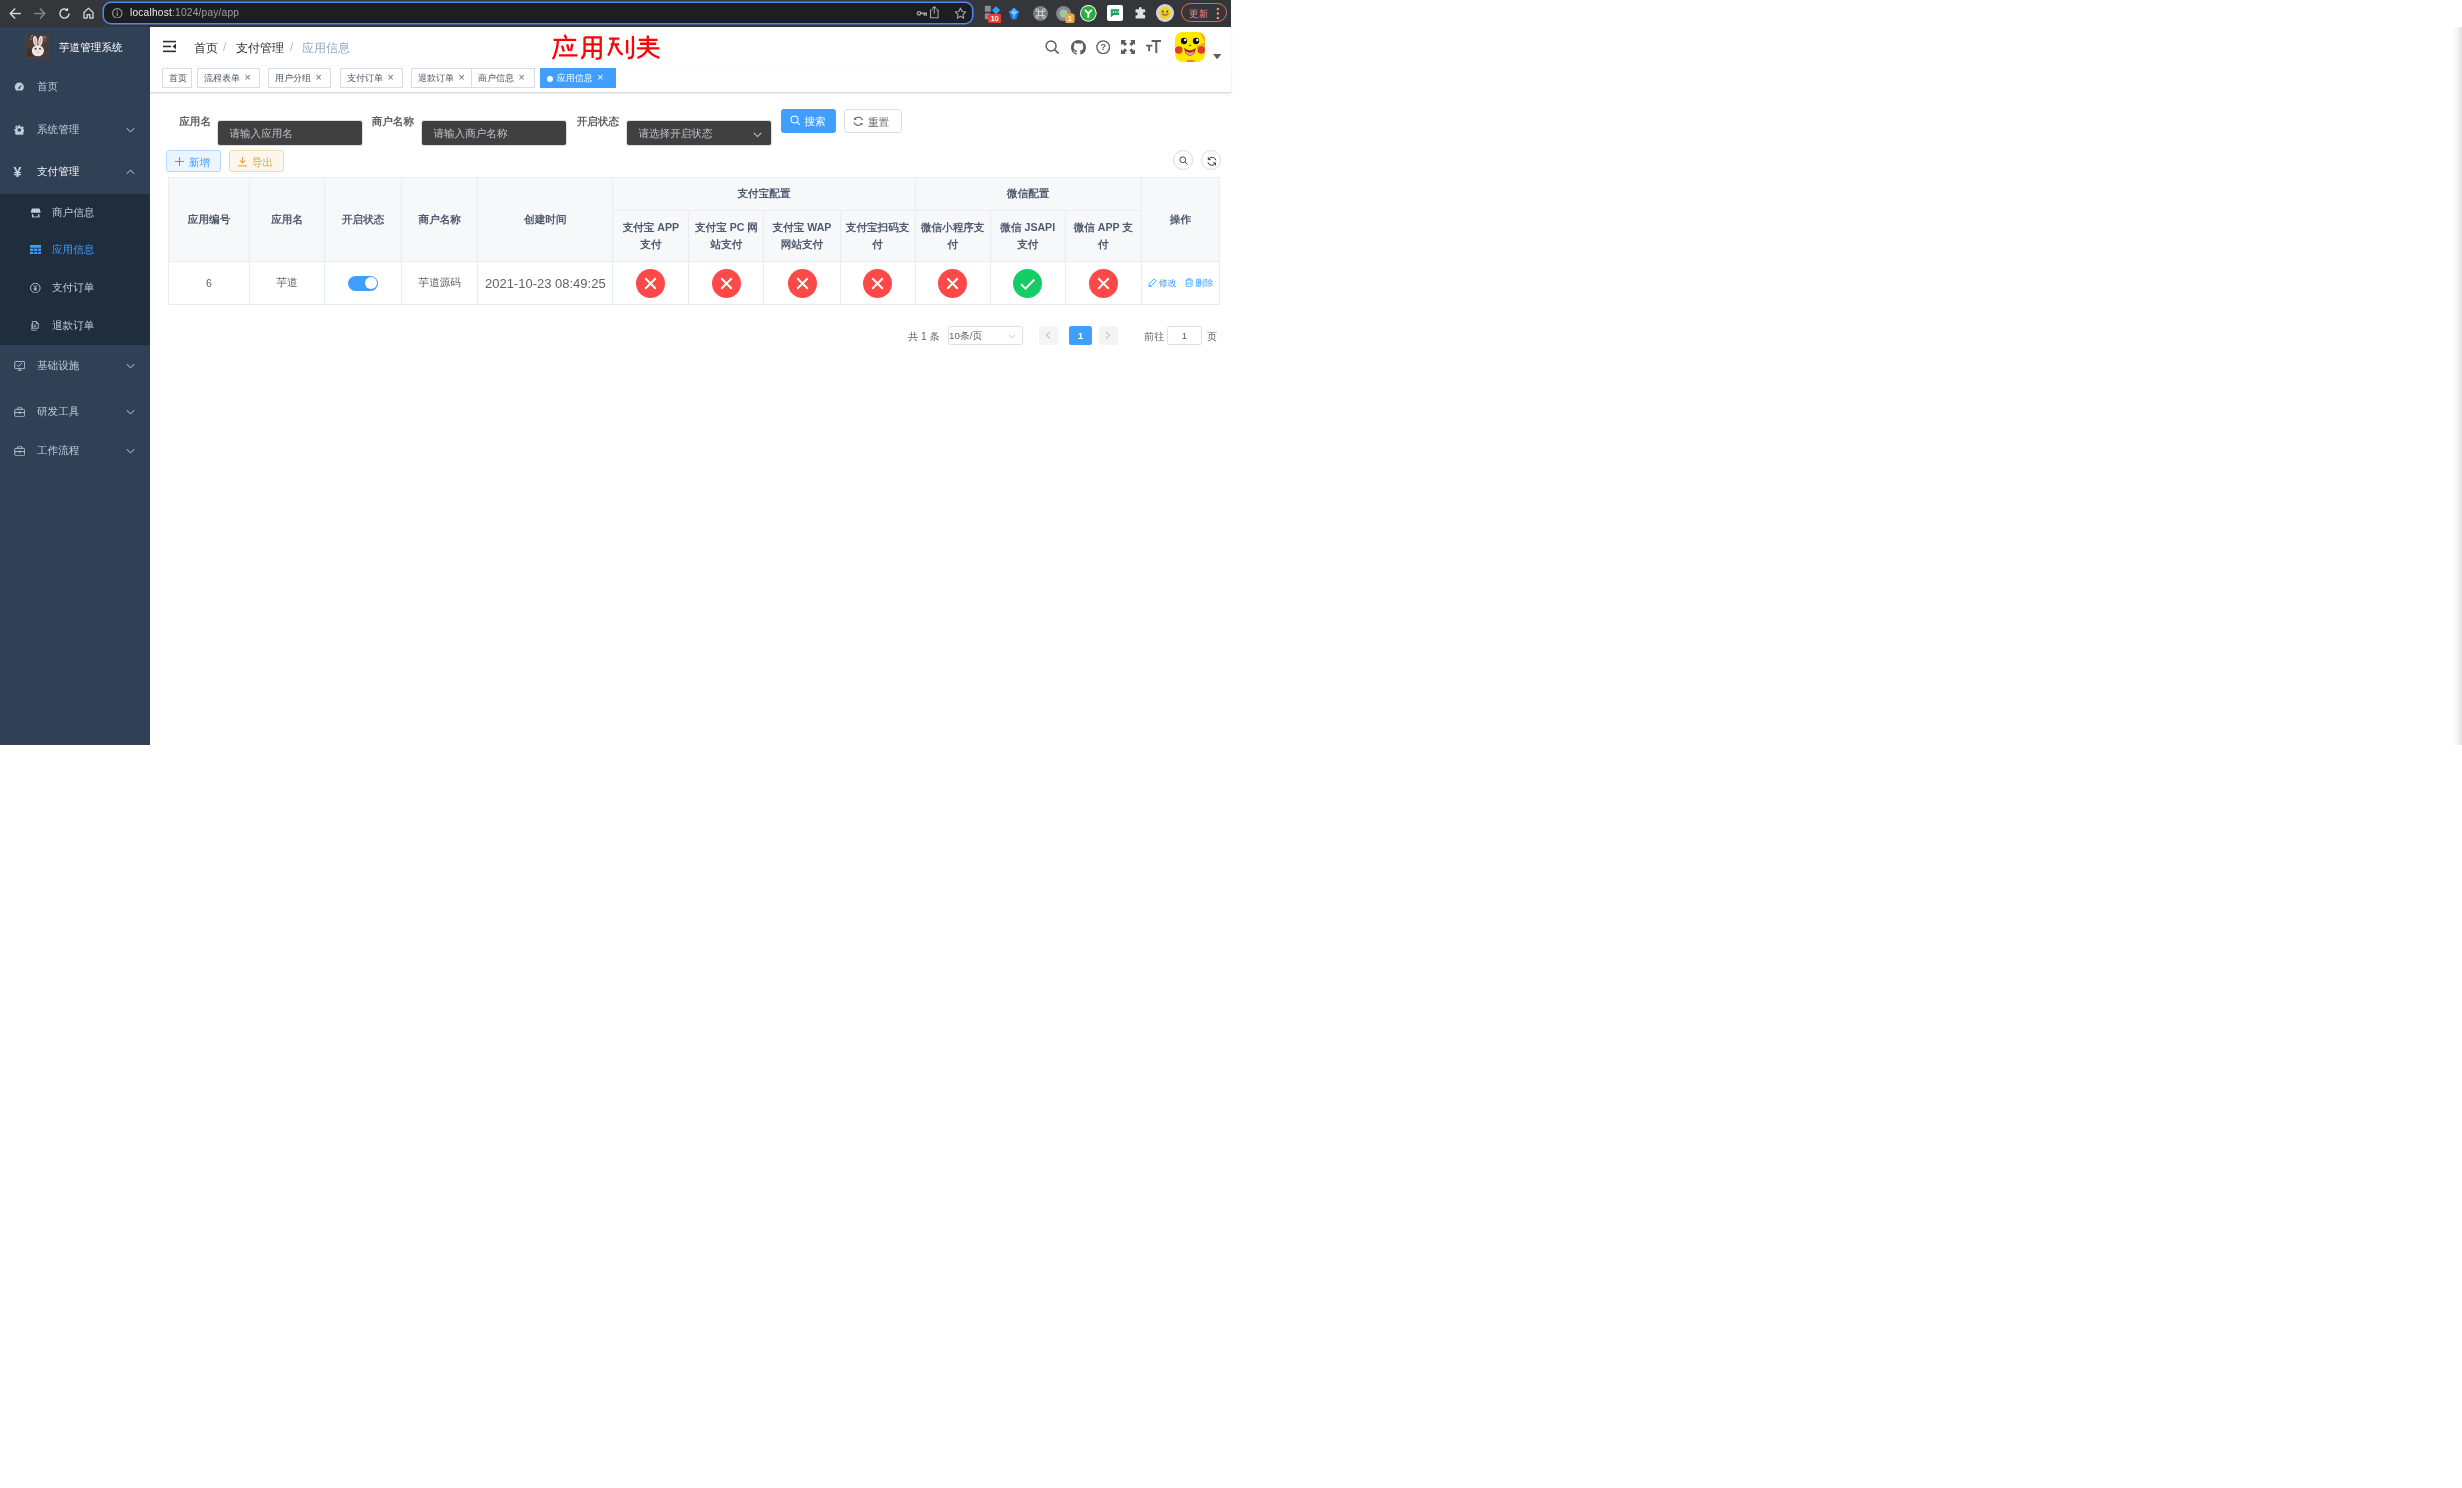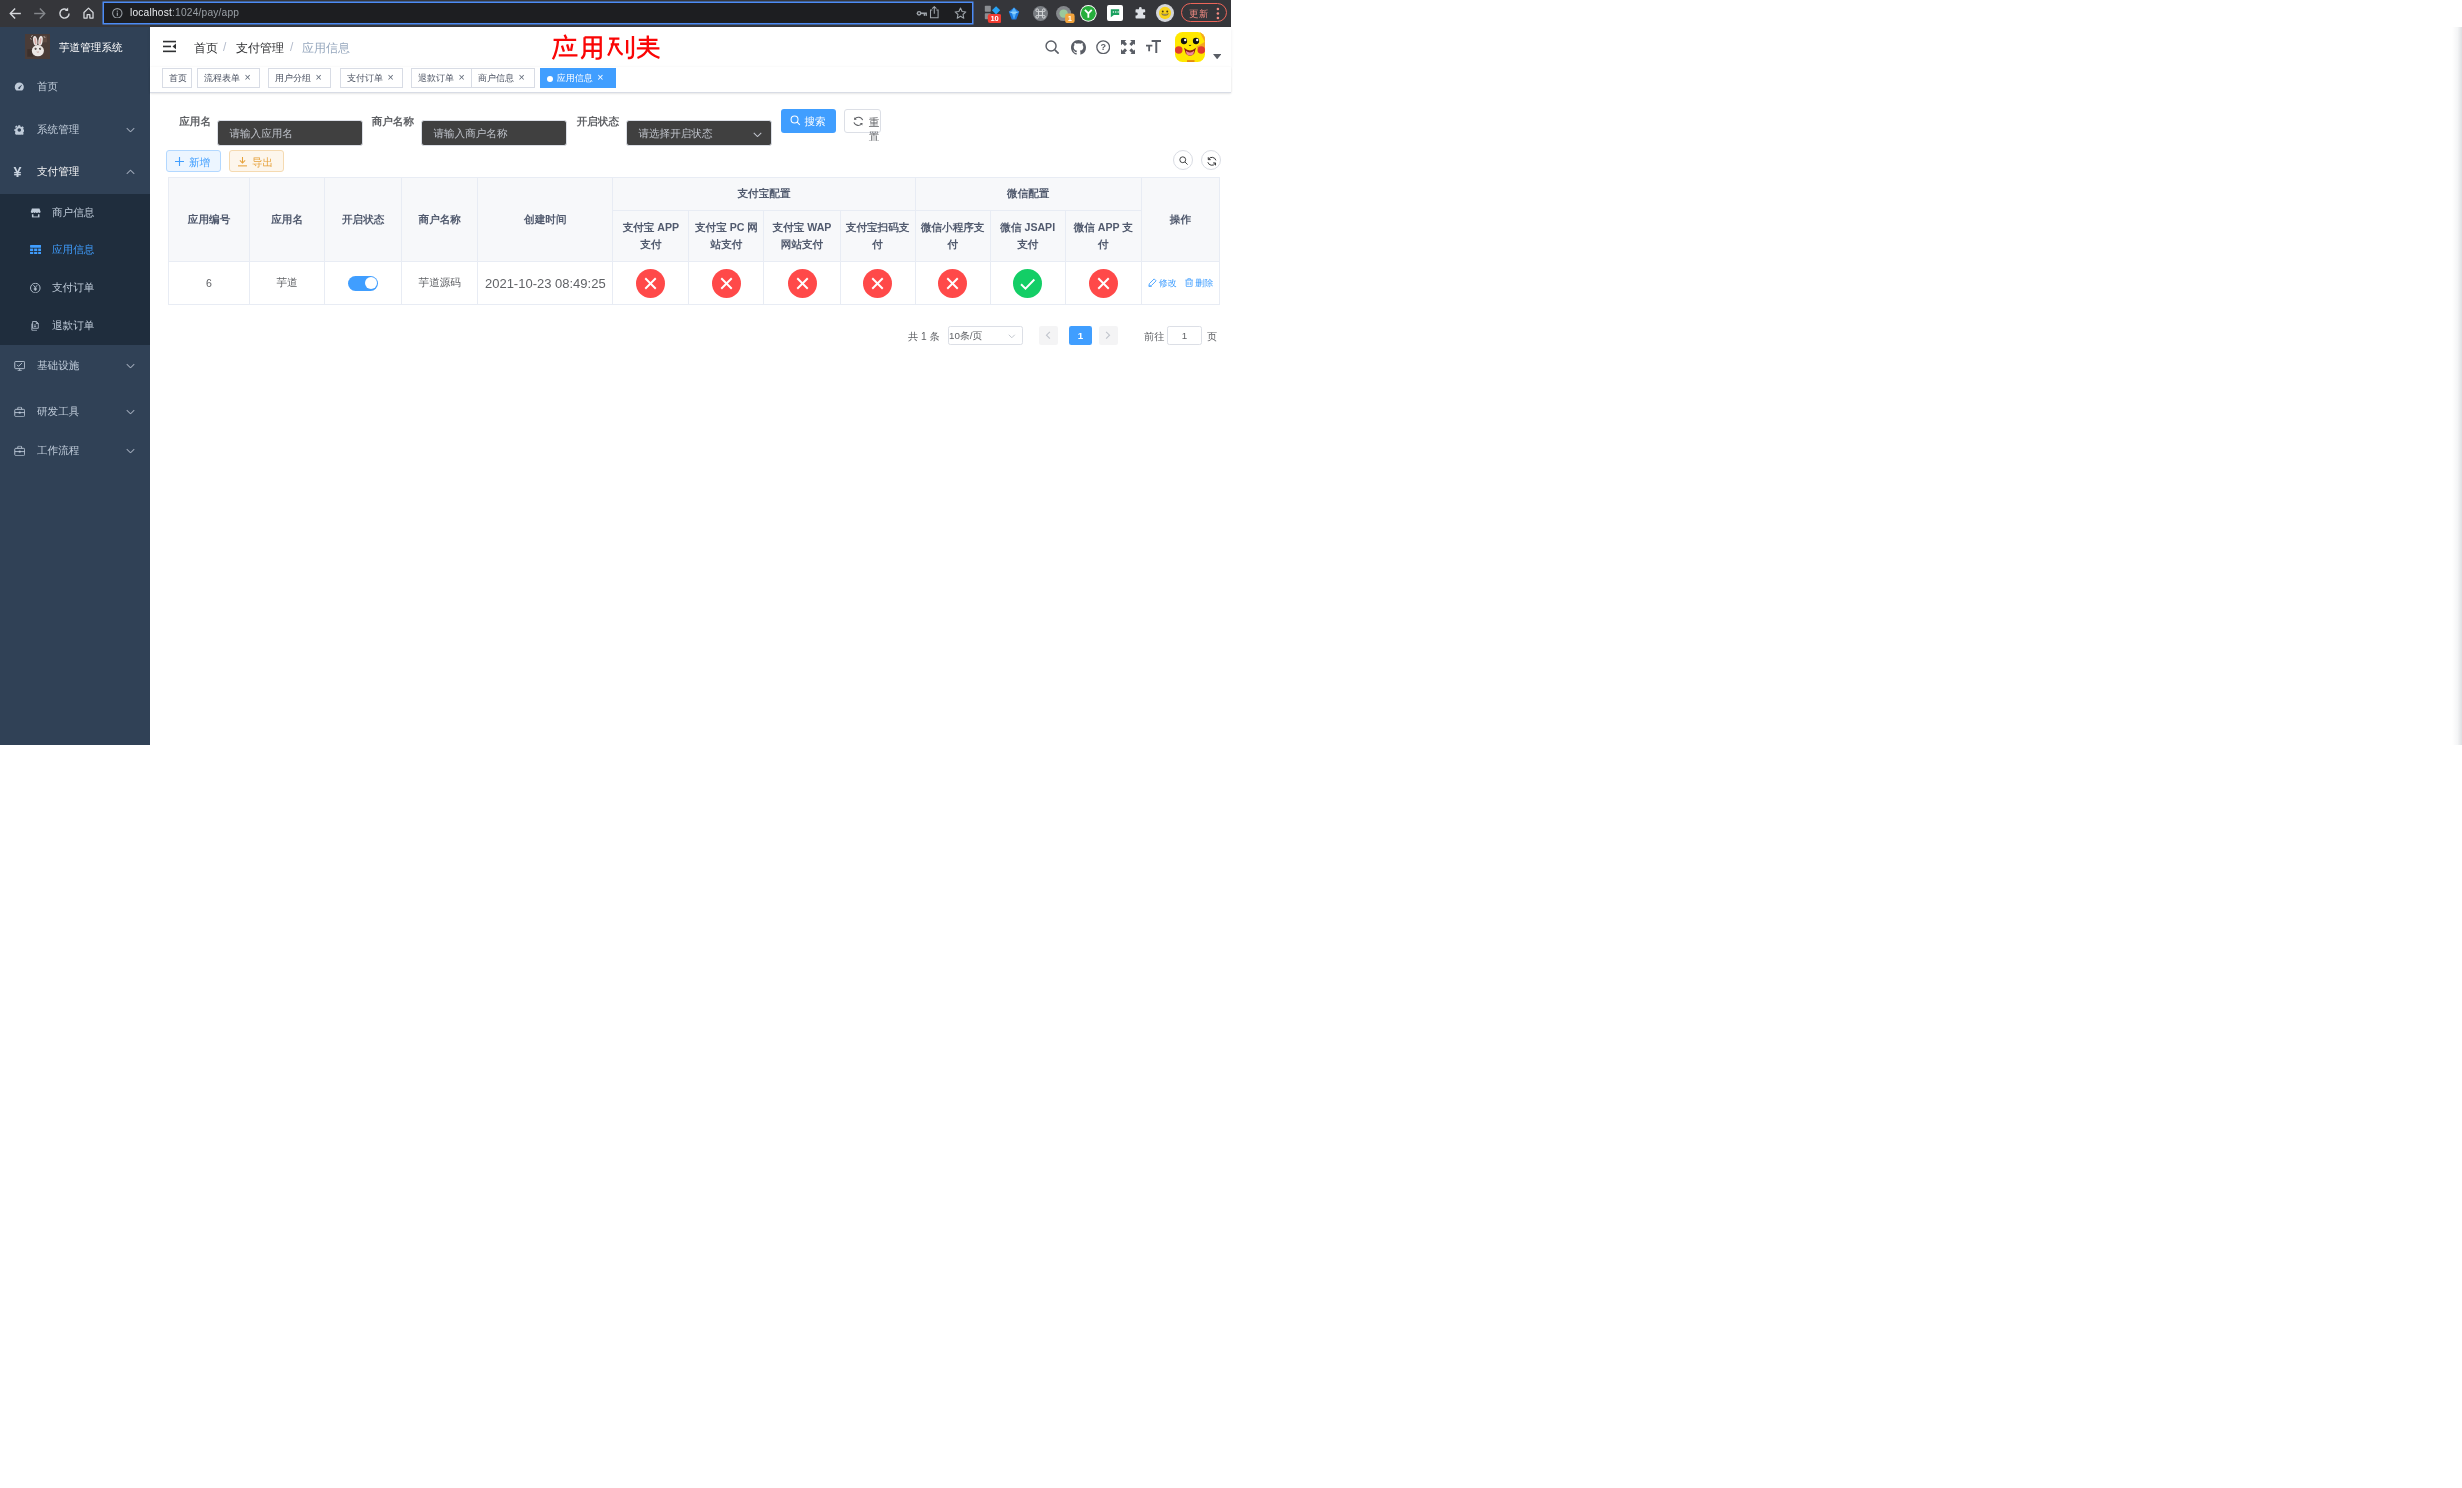--- a/index.html
+++ b/index.html
@@ -1,19 +1,19 @@
 <!DOCTYPE html>
 <html style="font-size:12px"><head><meta charset="utf-8"><title>pay/app</title><style>
 *{box-sizing:border-box;margin:0;padding:0}
 html,body{width:1231px;height:744px;overflow:hidden;font-family:"Liberation Sans",sans-serif;background:#fff}
 .ab{position:absolute}
 svg{display:block}
 
 #chrome{position:absolute;left:0;top:0;width:1231px;height:26.5px;background:#35363a}
-#omni{position:absolute;left:104px;top:3.4px;width:868px;height:19.7px;border-radius:0;background:#1d1e21;box-shadow:0 0 0 1.5px #4c8bf5}
+#omni{position:absolute;left:104px;top:3.4px;width:868px;height:19.7px;border-radius:7px;background:#1d1e21;box-shadow:0 0 0 1.5px #4c8bf5}
 #omni .url{position:absolute;left:26px;top:3.8px;font-size:10.2px;color:#e8eaed;letter-spacing:0.2px}
 #omni .url span{color:#9aa0a6}
 
 #sidebar{position:absolute;left:0;top:26.5px;width:150px;height:718px;background:#304156}
 #subbg{position:absolute;left:0;top:167px;width:150px;height:151px;background:#1f2d3d}
 .mi{position:absolute;left:0;width:150px;height:42px;color:#bfcbd9;font-size:10.6px}
 .mi .tx{position:absolute;left:37px;top:50%;transform:translateY(-50%)}
 .mi .ic{position:absolute;left:13.6px;top:50%;transform:translateY(-50%)}
 .si{position:absolute;left:0;width:150px;height:38px;color:#bfcbd9;font-size:10.6px}
 .si .tx{position:absolute;left:52px;top:50%;transform:translateY(-50%)}
@@ -346,21 +346,21 @@
 <div class="finput" style="left:626px">请选择开启状态<svg class="ab" style="right:9px;top:10.6px" width="9" height="5.3" viewBox="0 0 12 7">
       <path d="M1 1l5 5 5-5" stroke="#c0c4cc" stroke-width="1.4" fill="none"></path>
     </svg></div>
 <div class="btn" style="left:781px;top:109px;width:55px;background:#409eff;color:#fff">
  <svg class="ab" style="left:9px;top:6.4px" width="10.6" height="10.6" viewBox="0 0 14 14">
       <circle cx="6" cy="6" r="4.6" stroke="#fff" stroke-width="1.4" fill="none"></circle>
       <path d="M9.5 9.5 13 13" stroke="#fff" stroke-width="1.4"></path>
     </svg>
  <span class="ab" style="left:23.5px;top:6px">搜索</span>
   </div>
-<div class="btn" style="left:844px;top:109px;width:37px;background:#fff;border:0.8px solid #dcdfe6;color:#606266">
+<div class="btn" style="left:844px;top:109px;width:58px;background:#fff;border:0.8px solid #dcdfe6;color:#606266">
  <svg class="ab" style="left:8.3px;top:6px" width="10.6" height="10.6" viewBox="0 0 14 14">
       <path d="M12.8 5.5A6 6 0 0 0 2 4.5M1.2 8.5a6 6 0 0 0 10.8 1" stroke="#606266" stroke-width="1.4" fill="none"></path>
       <path d="M1.6 1.5v3.4H5zM12.4 12.5V9.1H9z" fill="#606266"></path>
     </svg>
  <span class="ab" style="left:23px;top:5.7px">重置</span>
   </div>
 <div class="btn" style="left:166px;top:150px;width:55px;height:22.3px;background:#ecf5ff;border:0.8px solid #b3d8ff;color:#409eff">
  <svg class="ab" style="left:8.3px;top:6.4px" width="9" height="9" viewBox="0 0 12 12">
       <path d="M6 0v12M0 6h12" stroke="#409eff" stroke-width="1.5"></path>
     </svg>

